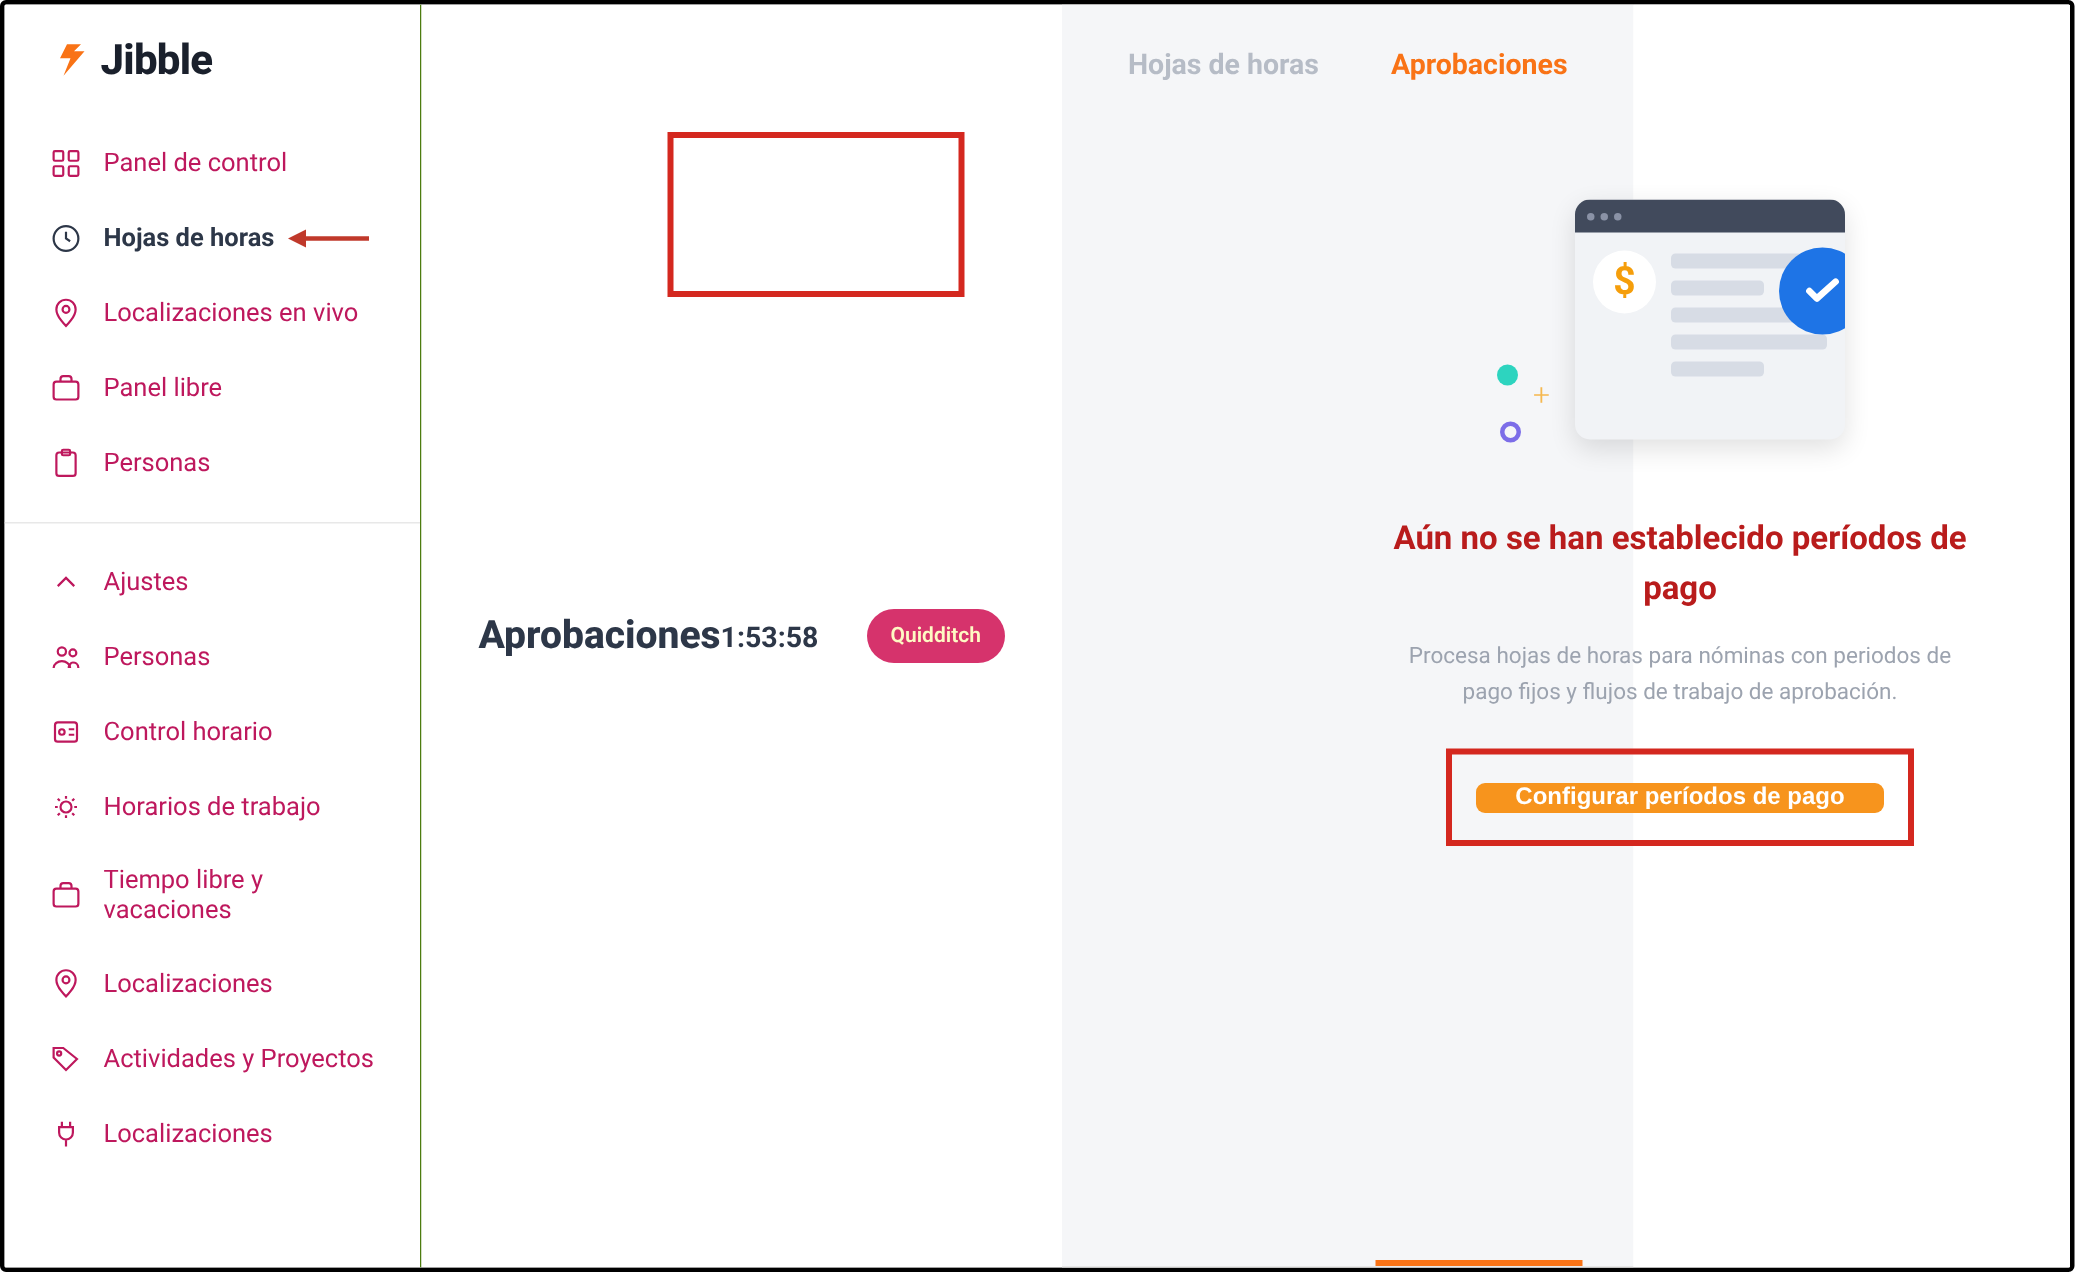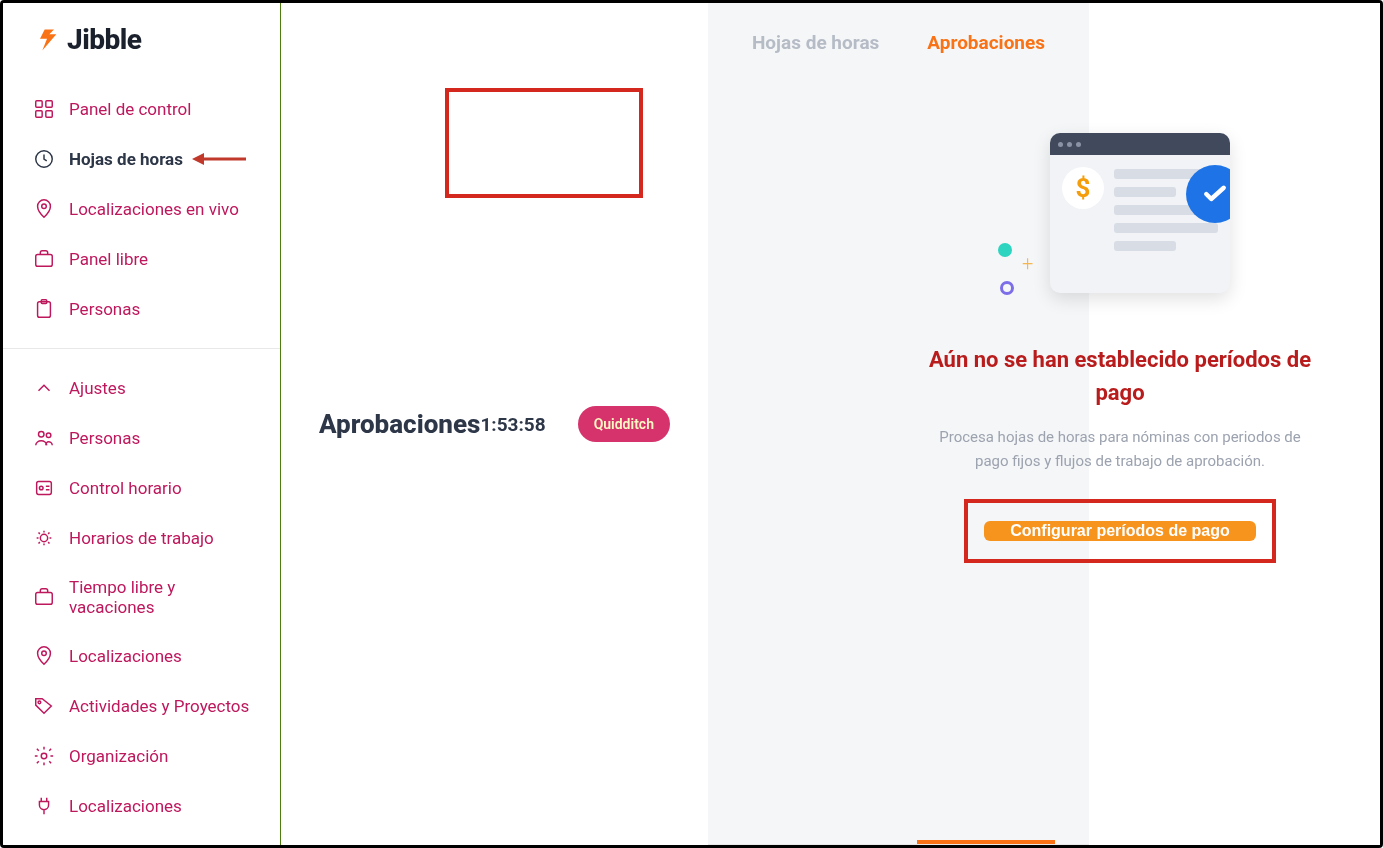--- a/index.html
+++ b/index.html
@@ -365,27 +365,20 @@
             <circle cx="12" cy="9" r="2.5"></circle>
           </svg>
         <span>Localizaciones</span>
       </div>
       <div class="nav-item">
         <svg class="icon" viewBox="0 0 24 24">
             <path d="M20 12l-8 8-9-9V4h7z"></path>
             <circle cx="7" cy="8" r="1.5"></circle>
           </svg>
         <span>Actividades y Proyectos</span>
-      </div>
-      <div class="nav-item">
-        <svg class="icon" viewBox="0 0 24 24">
-            <circle cx="12" cy="12" r="3"></circle>
-            <path d="M12 2v3M12 19v3M4.2 4.2l2.1 2.1M17.7 17.7l2.1 2.1M2 12h3M19 12h3M4.2 19.8l2.1-2.1M17.7 6.3l2.1-2.1"></path>
-          </svg>
-        <span>Organización</span>
       </div>
       <div class="nav-item">
         <svg class="icon" viewBox="0 0 24 24">
             <path d="M9 7V3M15 7V3M7 7h10v4a5 5 0 0 1-5 5 5 5 0 0 1-5-5zM12 16v5"></path>
           </svg>
         <span>Localizaciones</span>
       </div>
     </nav>
   </aside>
 

